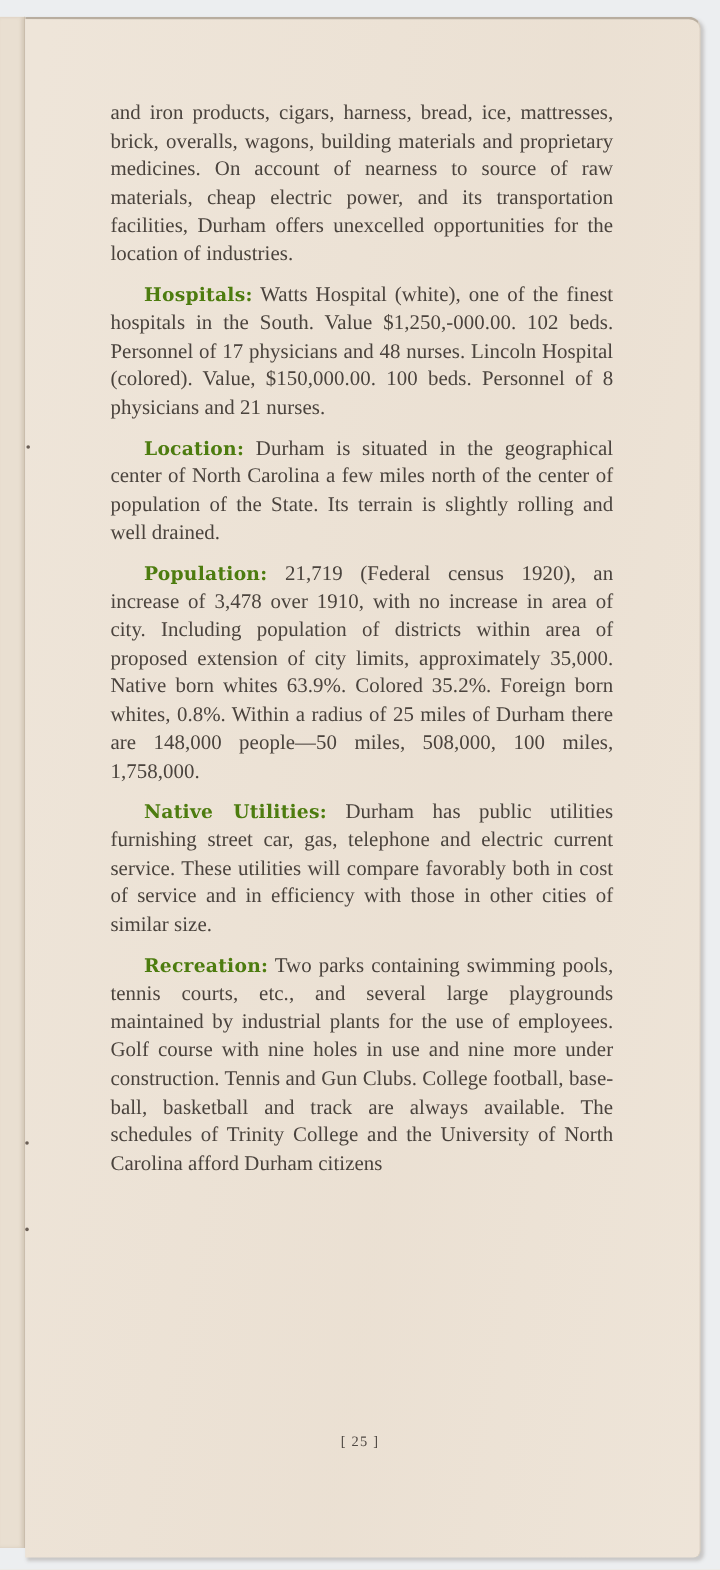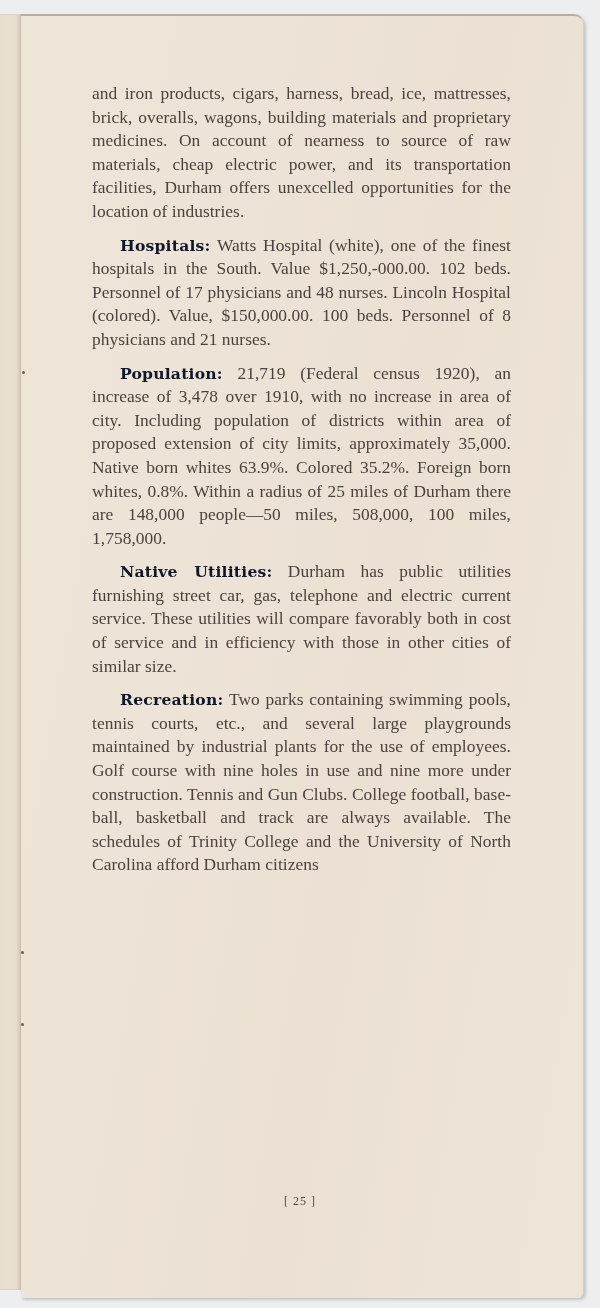--- a/index.html
+++ b/index.html
@@ -61,21 +61,21 @@
       hyphens: manual;
     }
     .body-text p.entry {
       text-indent: 28px;
     }
     .body-text p.cont {
       text-indent: 0;
     }
     .heading {
       font-weight: bold;
-      color: #0f172a;
+      color: #4d7c0f;
       font-family: "DejaVu Serif", serif;
       font-size: 15.6px;
       letter-spacing: 0.2px;
     }
     .page-number {
       position: absolute;
       left: 0;
       width: 600px;
       top: 1194px;
       text-align: center;
@@ -102,20 +102,21 @@
   <span class="speck" style="left:0px; top:935px;"></span>
   <span class="speck" style="left:0px; top:1007px;"></span>
 </div>
 
 <div class="body-text">
   <p class="cont">and iron products, cigars, harness, bread, ice, mattresses, brick, overalls, wagons, building ma­terials and proprietary medicines. On account of nearness to source of raw materials, cheap electric power, and its transportation facilities, Durham offers unexcelled opportunities for the location of industries.</p>
 
   <p class="entry"><span class="heading">Hospitals:</span><span> Watts Hospital (white), one of the finest hospitals in the South. Value $1,250,-000.00. 102 beds. Personnel of 17 physicians and 48 nurses. Lincoln Hospital (colored). Value, $150,000.00. 100 beds. Personnel of 8 physicians and 21 nurses.</span></p>
 
 
+  <p class="entry"><span class="heading">Location:</span><span> Durham is situated in the geo­graphical center of North Carolina a few miles north of the center of population of the State. Its terrain is slightly rolling and well drained.</span></p>
 
   <p class="entry"><span class="heading">Population:</span><span> 21,719 (Federal census 1920), an increase of 3,478 over 1910, with no increase in area of city. Including population of districts within area of proposed extension of city limits, approximately 35,000. Native born whites 63.9%. Colored 35.2%. Foreign born whites, 0.8%. Within a radius of 25 miles of Durham there are 148,000 people—50 miles, 508,000, 100 miles, 1,758,000.</span></p>
 
   <p class="entry"><span class="heading">Native Utilities:</span><span> Durham has public utili­ties furnishing street car, gas, telephone and elec­tric current service. These utilities will compare favorably both in cost of service and in efficiency with those in other cities of similar size.</span></p>
 
   <p class="entry"><span class="heading">Recreation:</span><span> Two parks containing swim­ming pools, tennis courts, etc., and several large playgrounds maintained by industrial plants for the use of employees. Golf course with nine holes in use and nine more under construction. Tennis and Gun Clubs. College football, base­ball, basketball and track are always available. The schedules of Trinity College and the Uni­versity of North Carolina afford Durham citizens</span></p>
 </div>
 
 <div class="page-number">[ 25 ]</div>
 

